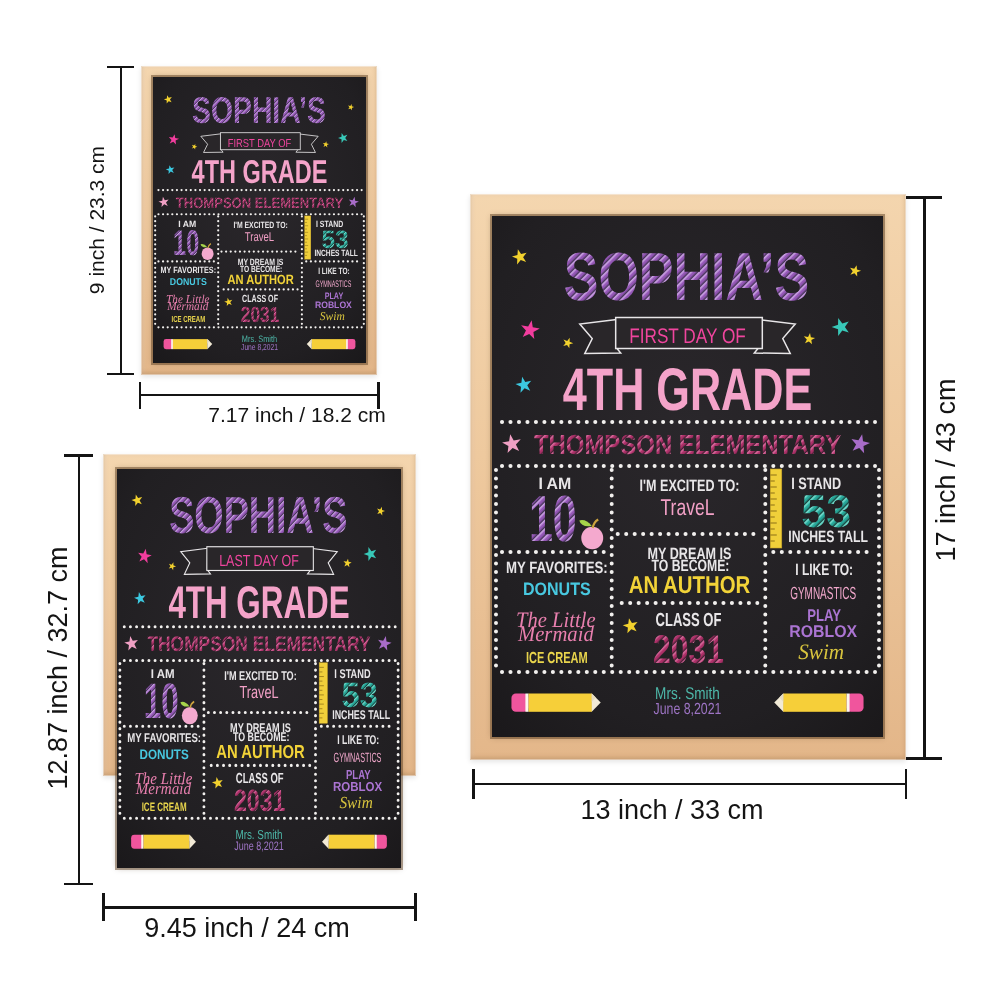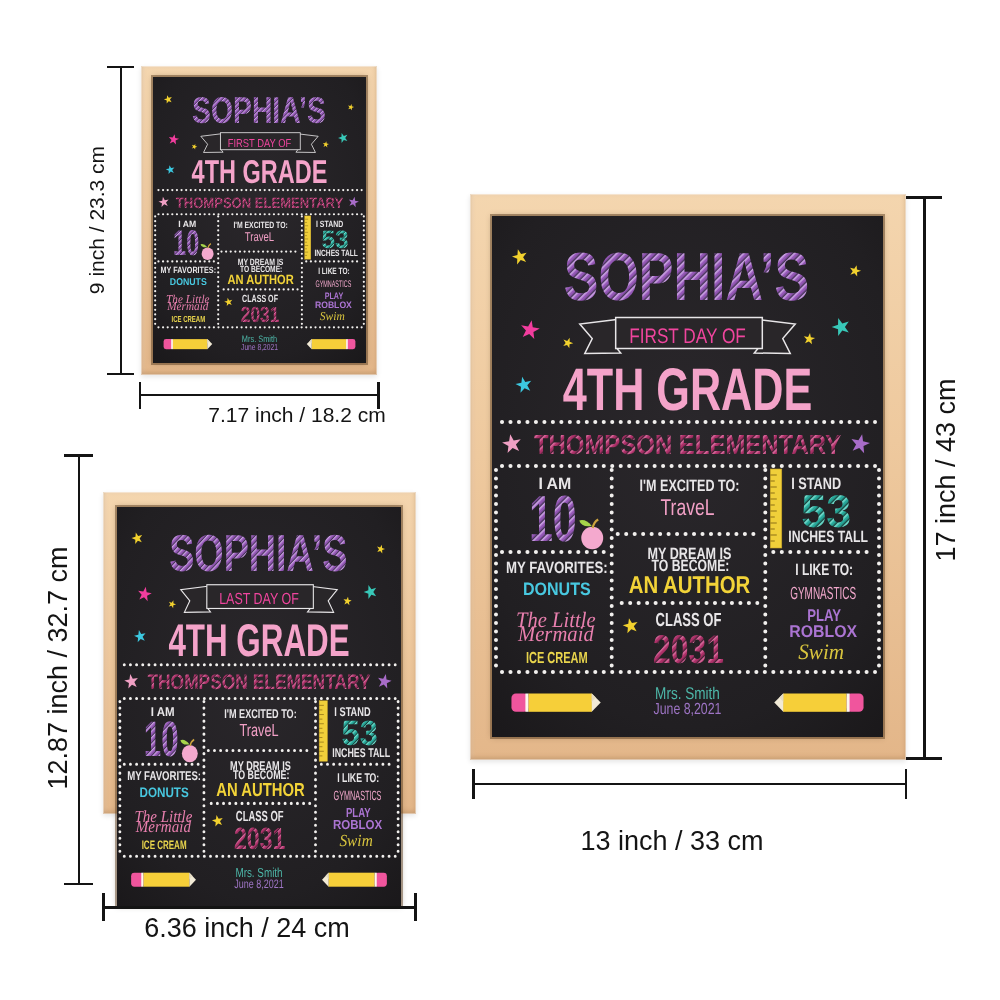--- a/index.html
+++ b/index.html
@@ -139,21 +139,21 @@
 </defs>
 </svg>
 
 <div class="frame" style="left:141px;top:65.5px;width:236px;height:309.5px;">
   <svg style="left:11.5px;top:11.5px;" width="213" height="286" viewBox="0 0 392 521" preserveAspectRatio="none">
     <use href="#board"></use>
     <text x="196" y="127" font-size="21" fill="#f0459e" text-anchor="middle" textLength="117" lengthAdjust="spacingAndGlyphs" font-family="Liberation Sans">FIRST DAY OF</text>
   </svg>
 </div>
 
-<div class="frame" style="left:102.5px;top:453.5px;width:313px;height:322px;margin-top:38px;">
+<div class="frame" style="left:102.5px;top:453.5px;width:313px;height:322px;">
   <svg style="left:14.5px;top:15.5px;" width="284" height="399" viewBox="0 0 392 521" preserveAspectRatio="none">
     <use href="#board"></use>
     <text x="196" y="127" font-size="21" fill="#f0459e" text-anchor="middle" textLength="110" lengthAdjust="spacingAndGlyphs" font-family="Liberation Sans">LAST DAY OF</text>
   </svg>
 </div>
 
 <div class="frame" style="left:469.5px;top:193.5px;width:436px;height:566px;">
   <svg style="left:22.5px;top:22.5px;" width="391" height="521" viewBox="0 0 392 521" preserveAspectRatio="none">
     <use href="#board"></use>
     <text x="196" y="127" font-size="21" fill="#f0459e" text-anchor="middle" textLength="117" lengthAdjust="spacingAndGlyphs" font-family="Liberation Sans">FIRST DAY OF</text>
@@ -171,23 +171,23 @@
 <div class="dlabel" style="left:251px;top:415px;font-size:21px;margin-left:46px;">7.17 inch / 18.2 cm</div>
 
 <div class="dline" style="left:77.5px;top:454px;width:2.5px;height:431px;"></div>
 <div class="dline" style="left:64px;top:454px;width:29px;height:2.5px;"></div>
 <div class="dline" style="left:64px;top:882.5px;width:29px;height:2.5px;"></div>
 <div class="dlabelv" style="left:58px;top:668px;font-size:27px;">12.87 inch / 32.7 cm</div>
 
 <div class="dline" style="left:103px;top:906px;width:312.5px;height:2.5px;"></div>
 <div class="dline" style="left:102px;top:893px;width:2.5px;height:28px;"></div>
 <div class="dline" style="left:414px;top:893px;width:2.5px;height:28px;"></div>
-<div class="dlabel" style="left:247px;top:928px;font-size:27px;">6.36 inch / 24 cm</div>
+<div class="dlabel" style="left:247px;top:928px;font-size:27px;">9.45 inch / 24 cm</div>
 
 <div class="dline" style="left:923px;top:196px;width:2.5px;height:563.5px;"></div>
 <div class="dline" style="left:906px;top:196px;width:36px;height:2.5px;"></div>
 <div class="dline" style="left:906px;top:757px;width:36px;height:2.5px;"></div>
 <div class="dlabelv" style="left:946px;top:470px;font-size:27px;">17 inch / 43 cm</div>
 
 <div class="dline" style="left:473px;top:782.5px;width:434px;height:2.5px;"></div>
 <div class="dline" style="left:472px;top:769px;width:2.5px;height:30px;"></div>
 <div class="dline" style="left:904.5px;top:769px;width:2.5px;height:30px;"></div>
-<div class="dlabel" style="left:672px;top:810px;font-size:27px;margin-top:31px;">13 inch / 33 cm</div>
+<div class="dlabel" style="left:672px;top:810px;font-size:27px;">13 inch / 33 cm</div>
 
 </body></html>

